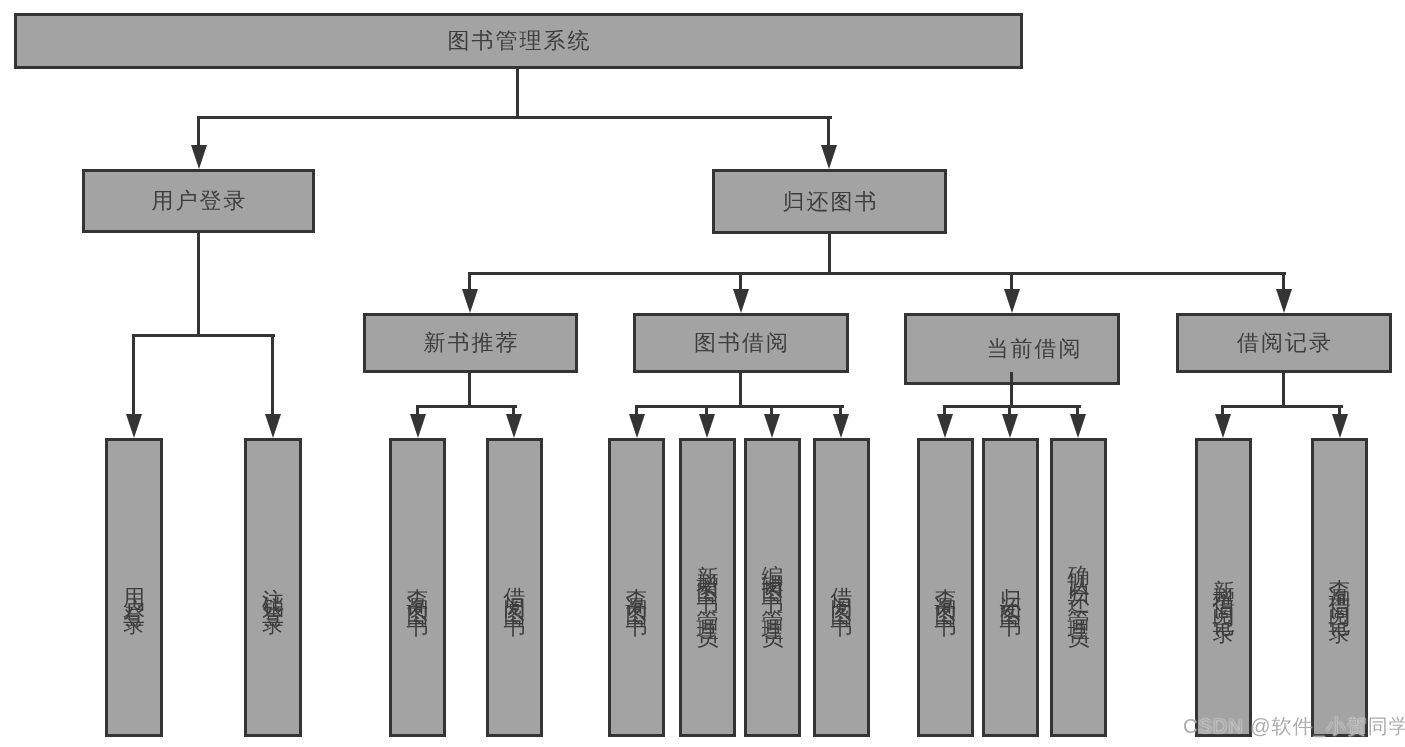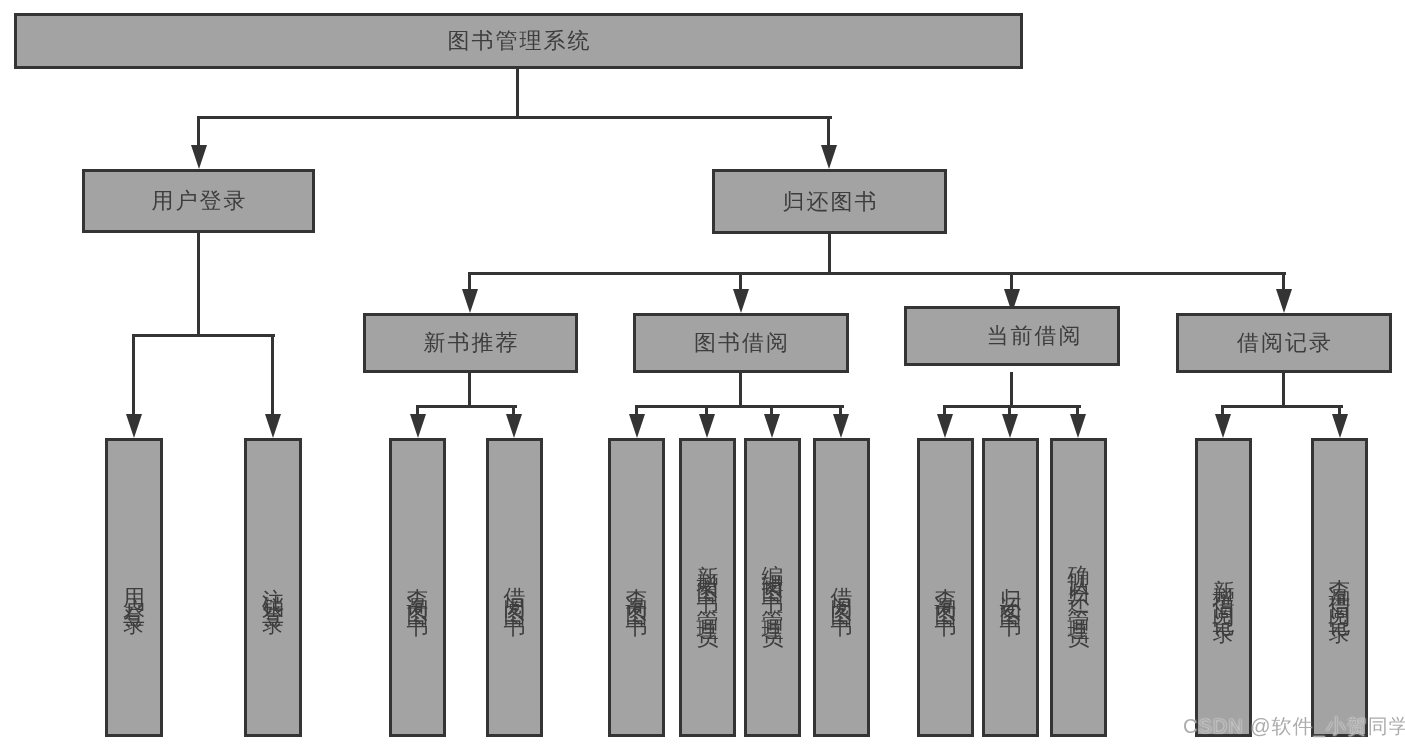--- a/index.html
+++ b/index.html
@@ -95,21 +95,21 @@
   <div class="arrow" style="left:1004px;top:289px;"></div>
   <div class="vline" style="left:1282px;top:272px;height:19px;"></div>
   <div class="arrow" style="left:1276px;top:289px;"></div>
 
   <div class="box hbox" style="left:363px;top:313px;width:215px;height:60px;">
     <span class="lbl">新书推荐</span>
   </div>
   <div class="box hbox" style="left:633px;top:313px;width:216px;height:60px;">
     <span class="lbl">图书借阅</span>
   </div>
-  <div class="box hbox" style="left:904px;top:306px;width:216px;height:60px;padding-left:43px;">
+  <div class="box hbox" style="left:904px;top:313px;width:216px;height:72px;padding-left:43px;">
     <span class="lbl">当前借阅</span>
   </div>
   <div class="box hbox" style="left:1176px;top:313px;width:216px;height:60px;">
     <span class="lbl">借阅记录</span>
   </div>
 
   <div class="vline" style="left:468px;top:372px;height:36px;"></div>
   <div class="hline" style="left:416px;top:405px;width:101px;"></div>
   <div class="vline" style="left:416px;top:405px;height:11px;"></div>
   <div class="arrow" style="left:410px;top:414px;"></div>

